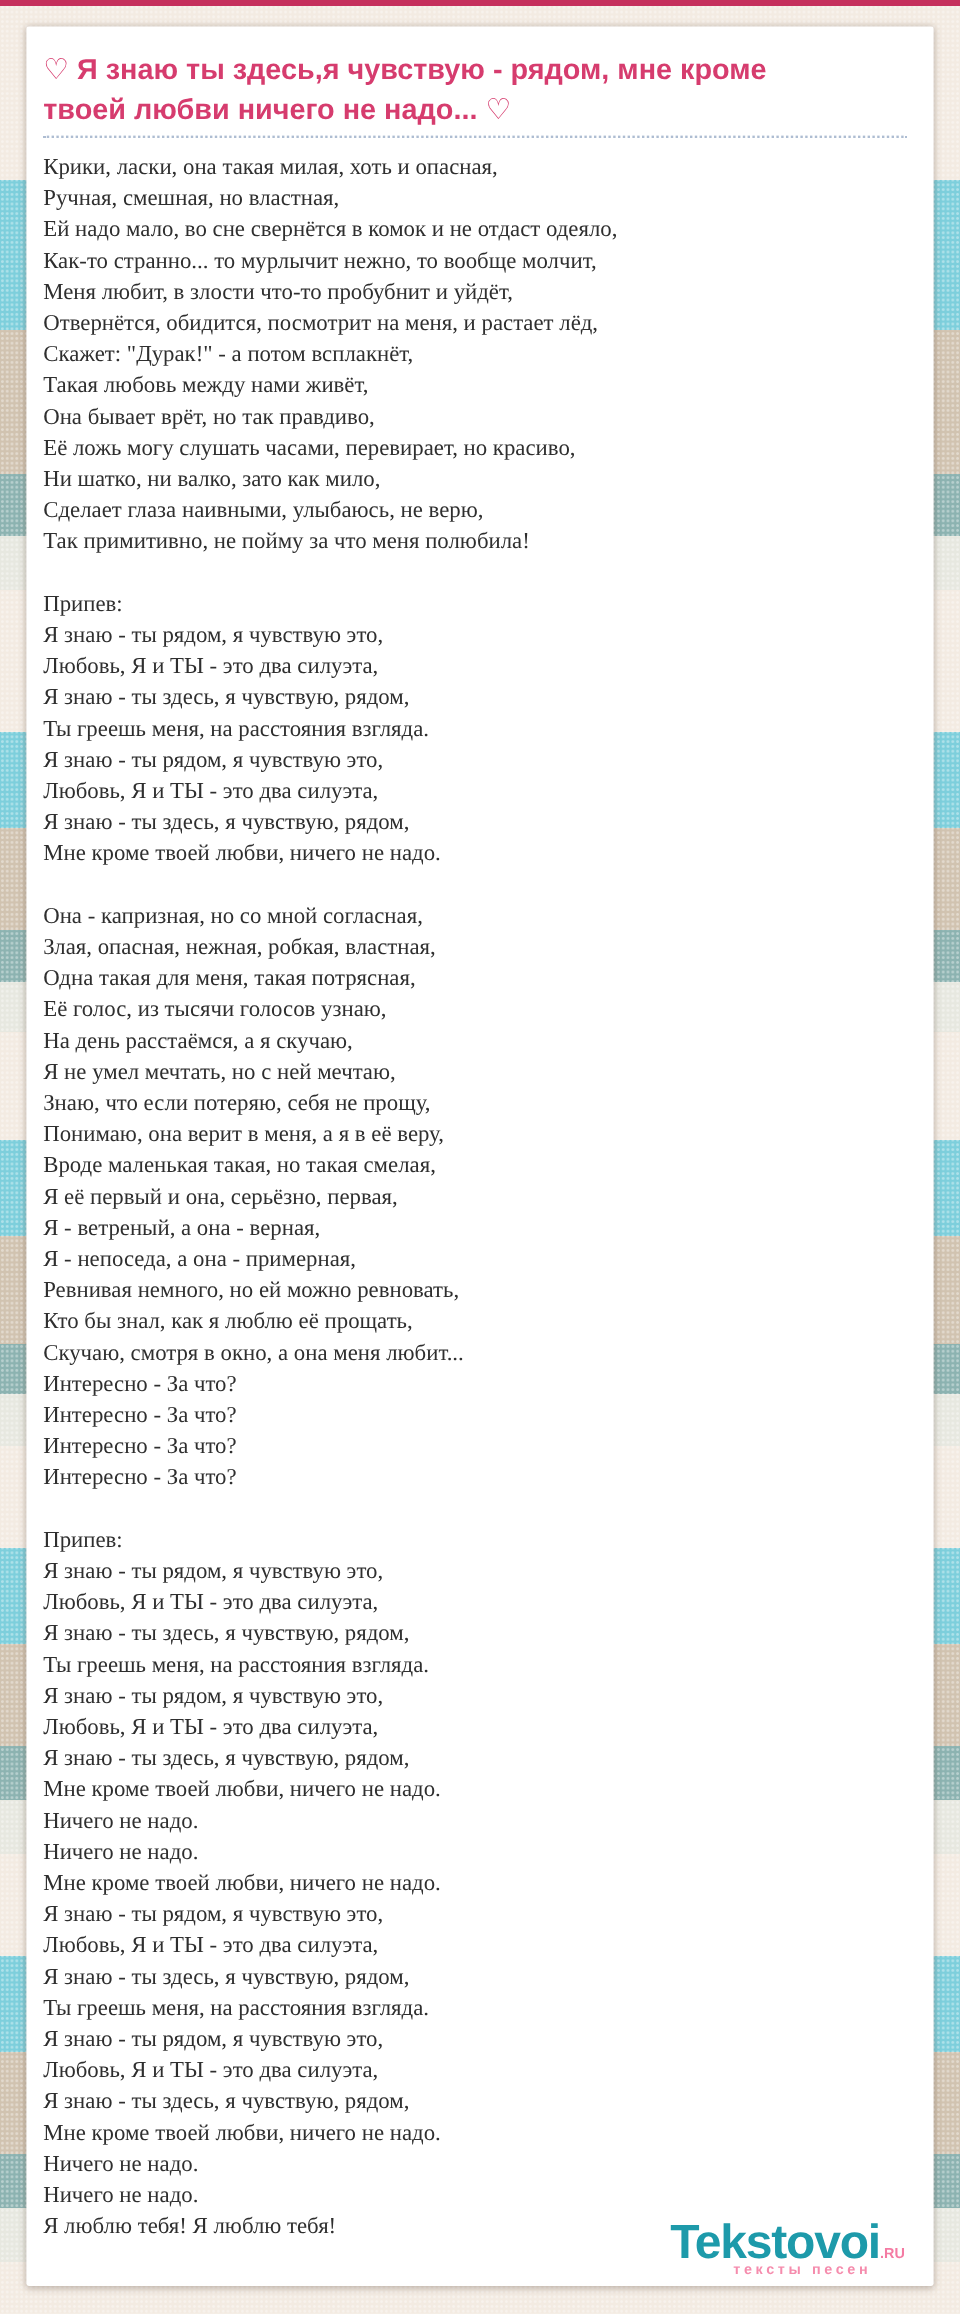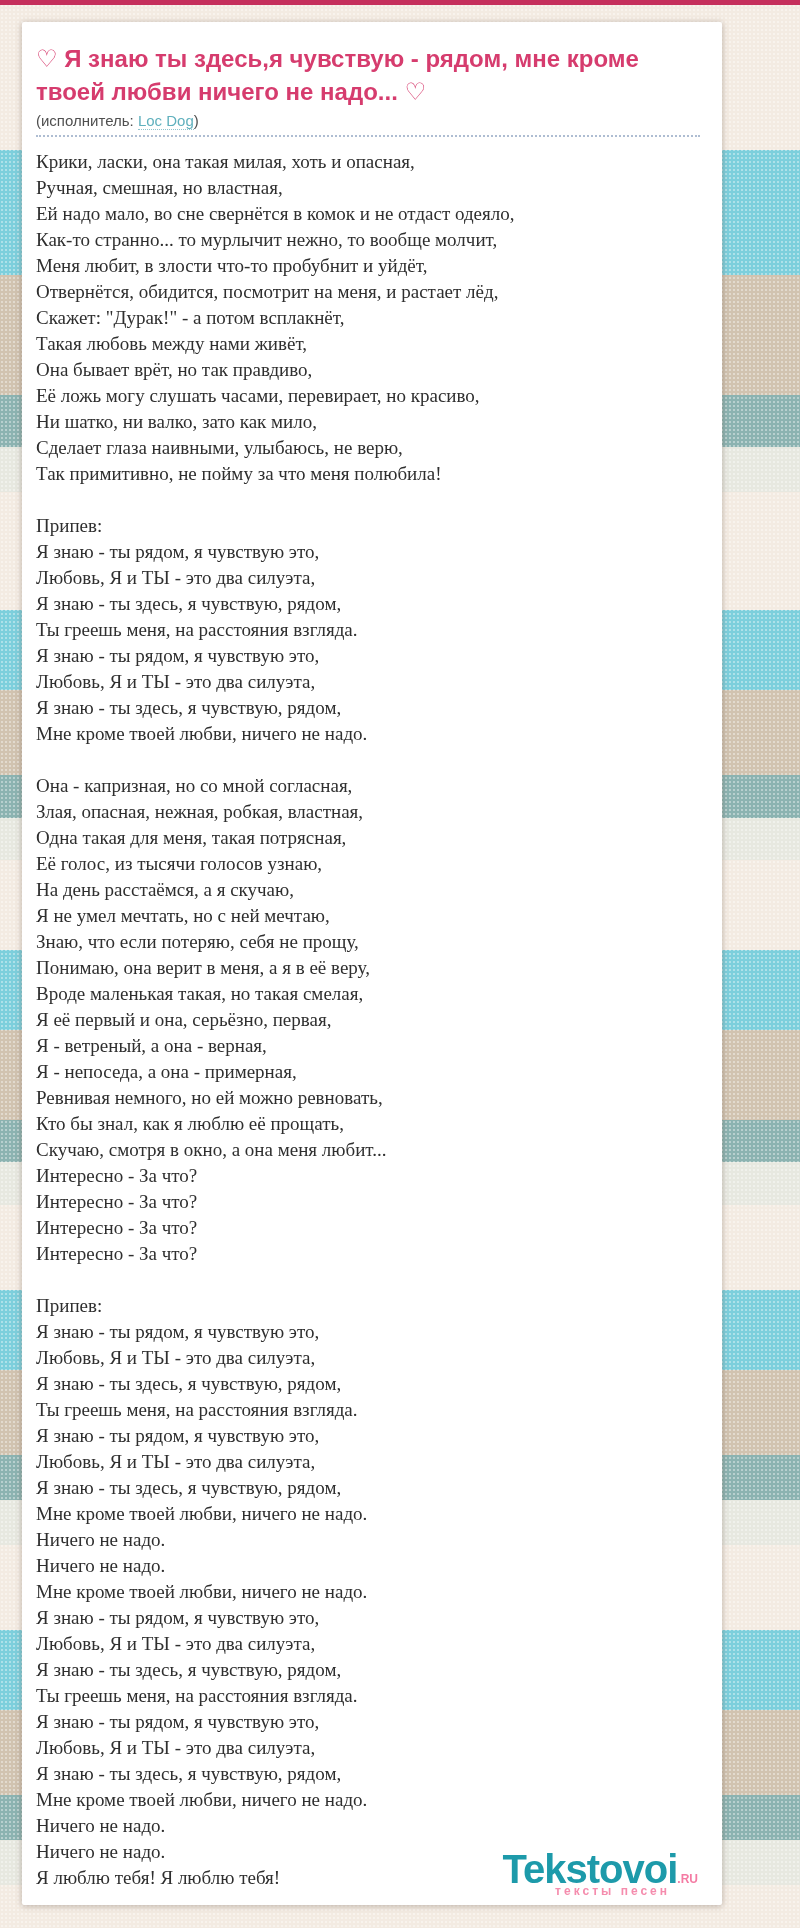--- a/index.html
+++ b/index.html
@@ -45,21 +45,21 @@
   .top-accent {
     position: absolute;
     top: 0; left: 0;
     width: 100%; height: 5px;
     background: #c52f5c;
     z-index: 3;
   }
   .card {
     position: absolute;
     top: 22px; left: 22px;
-    width: 700px; height: 1883px;
+    width: 756px; height: 1883px;
     box-sizing: border-box;
     background: #ffffff;
     border-radius: 2px;
     box-shadow: 0 1px 6px rgba(110, 90, 80, 0.45);
     padding: 14px 20px 0 12px;
     z-index: 2;
   }
   .song-title {
     margin: 6px 0 0 2px;
     max-width: 625px;
@@ -125,23 +125,20 @@
 </style>
 </head>
 <body>
 
 <div class="top-accent"></div>
 
 <div class="card">
 
   <h1 class="song-title">♡ Я знаю ты здесь,я чувствую - рядом, мне кроме твоей любви ничего не надо... ♡</h1>
 
-  <div class="artist-line">
-    <span>(исполнитель: </span><a class="artist-link">Loc Dog</a><span>)</span>
-  </div>
 
   <div class="divider"></div>
 
   <pre class="lyrics">Крики, ласки, она такая милая, хоть и опасная,
 Ручная, смешная, но властная,
 Ей надо мало, во сне свернётся в комок и не отдаст одеяло,
 Как-то странно... то мурлычит нежно, то вообще молчит,
 Меня любит, в злости что-то пробубнит и уйдёт,
 Отвернётся, обидится, посмотрит на меня, и растает лёд,
 Скажет: "Дурак!" - а потом всплакнёт,

